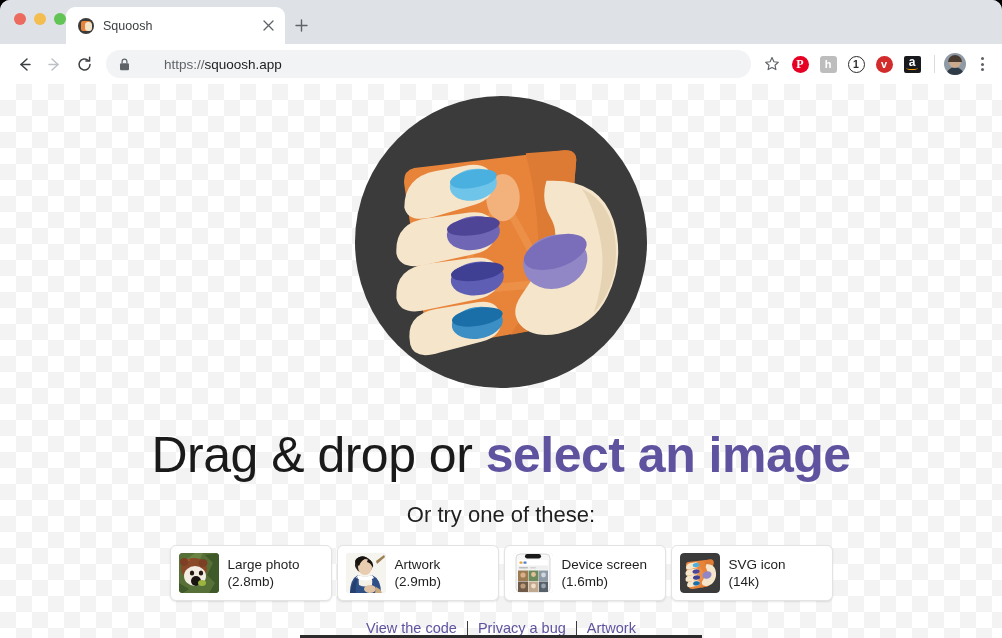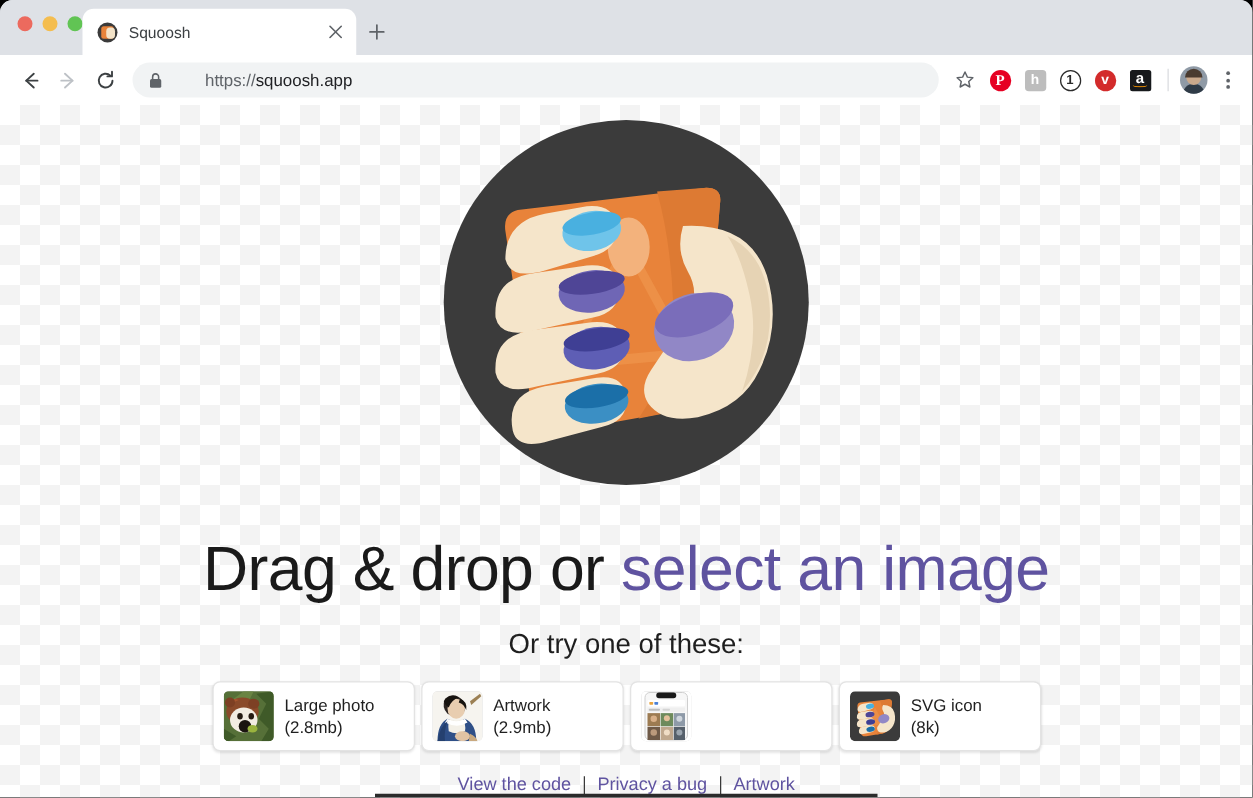--- a/index.html
+++ b/index.html
@@ -251,21 +251,21 @@
 
   .headline {
     text-align: center;
     font-size: 50px;
     line-height: 1;
     color: #1a1a1a;
     font-weight: 400;
     letter-spacing: -0.5px;
     margin-top: 40px;
   }
-  .headline .accent { color: #5f53a0; font-weight: 400; }
+  .headline .accent { color: #5f53a0; font-weight: 700; }
 
   .subhead {
     text-align: center;
     font-size: 22px;
     color: #1f1f1f;
     margin-top: 22px;
   }
 
   .samples {
     display: flex;
@@ -532,20 +532,24 @@
             <rect x="15.5" y="28.5" width="10" height="10.5" fill="#c0a88e"></rect>
             <rect x="26" y="28.5" width="9" height="10.5" fill="#56606b"></rect>
             <circle cx="10" cy="22" r="2.6" fill="#d9b089"></circle>
             <circle cx="20.5" cy="21.5" r="2.4" fill="#e3c09a"></circle>
             <circle cx="30.5" cy="22" r="2.4" fill="#cfd6dd"></circle>
             <circle cx="10" cy="33" r="2.6" fill="#bb9a7c"></circle>
             <circle cx="20.5" cy="33" r="2.4" fill="#f0ddc6"></circle>
             <circle cx="30.5" cy="33" r="2.4" fill="#9aa4ae"></circle>
           </svg>
         </span>
+        <span class="sample-text">
+          <span>Device screen</span><br>
+          <span>(1.6mb)</span>
+        </span>
       </div>
 
       <div class="sample-card">
         <span class="thumb">
           <svg width="40" height="40" viewBox="0 0 40 40">
             <rect width="40" height="40" rx="4" fill="#3b3b3b"></rect>
             <path d="M8 9 L30 6.5 Q34 6 33.5 10 L30.5 29 Q30 33 26 33.8 L13 36 Q9 36.5 8.5 32.5 L6 13 Q5.5 9.5 8 9 Z" fill="#e8833a"></path>
             <path d="M24 7.5 L30 6.5 Q34 6 33.5 10 L30.5 29 Q30 33 26 33.8 L21 34.7 Q27 27 26.5 20 Q26 12 24 7.5 Z" fill="#dd7a33"></path>
             <path d="M20 13 L27.5 26.5 L12.5 28 Z" fill="#f09a52" opacity="0.5"></path>
             <path d="M26.5 11 Q34 11 35.5 17 Q37 23 34.5 27.5 Q32 32 27 33 Q23 33.5 22 31 Q21 29 23 27 L26.5 21 Q28 18.5 26.5 16 Q25 13.5 26.5 11 Z" fill="#f5e5ca"></path>
@@ -555,21 +559,21 @@
             <path d="M5.5 21 Q5.2 17 9.8 16.4 L15.5 15.6 Q18.8 15.3 19 18 Q19.2 20.6 16.2 21.3 L9.8 22.6 Q5.8 23.5 5.5 21 Z" fill="#f5e5ca"></path>
             <ellipse cx="16" cy="18.6" rx="3.6" ry="2.2" transform="rotate(-8 16 18.6)" fill="#4f4596"></ellipse>
             <path d="M5.5 27 Q5.2 23 9.8 22.4 L16 21.6 Q19.3 21.3 19.5 24 Q19.7 26.6 16.5 27.3 L9.8 28.6 Q5.8 29.5 5.5 27 Z" fill="#f5e5ca"></path>
             <ellipse cx="16.5" cy="24.6" rx="3.6" ry="2.2" transform="rotate(-8 16.5 24.6)" fill="#3f3f94"></ellipse>
             <path d="M7.2 33 Q6.4 29 11 28.2 L16.5 27.3 Q19.5 27 19.8 29.5 Q20 32 17 32.7 L11.5 34 Q7.8 35 7.2 33 Z" fill="#f5e5ca"></path>
             <ellipse cx="16.5" cy="30.4" rx="3.4" ry="2.1" transform="rotate(-9 16.5 30.4)" fill="#1b6fa8"></ellipse>
           </svg>
         </span>
         <span class="sample-text">
           <span>SVG icon</span><br>
-          <span>(8k)</span>
+          <span>(14k)</span>
         </span>
       </div>
 
     </div>
 
     <div class="footer">
       <a href="#">View the code</a>
       <span class="sep"></span>
       <a href="#">Privacy a bug</a>
       <span class="sep"></span>

